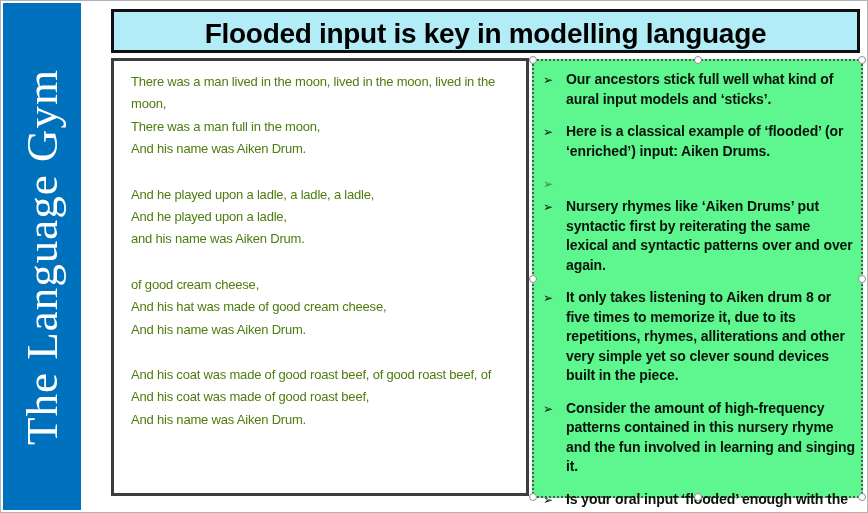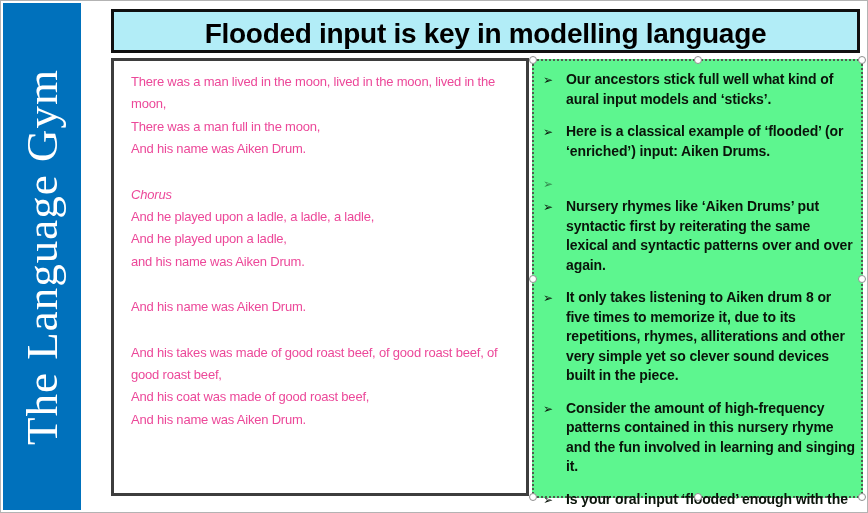--- a/index.html
+++ b/index.html
@@ -15,21 +15,21 @@
 
   
   .title-box { position:absolute; left:110px; top:8px; width:749px; height:44px;
     background:#B2EDF7; border:3px solid #101010; box-sizing:border-box;
     display:flex; align-items:flex-end; justify-content:center; }
   .title-text { font-size:28px; font-weight:bold; color:#000; letter-spacing:-0.3px; }
 
   
   .lyrics-panel { position:absolute; left:110px; top:57px; width:418px; height:438px;
     box-sizing:border-box; background:#fff; border:3px solid #3d3d3d;
-    padding:10px 4px 0 17px; font-size:13px; line-height:22.4px; color:#ec4899;
+    padding:10px 4px 0 17px; font-size:13px; line-height:22.4px; color:#4d7c0f;
     letter-spacing:-0.2px; }
   .stanza { margin:0 0 23px 0; }
   .lyric-line { white-space:nowrap; }
   .chorus { font-style:italic; }
 
   
   .notes-panel { position:absolute; left:531px; top:58px; width:331px; height:439px;
     box-sizing:border-box; background:#5DF68F; border:2px dotted #4e5e4e;
     padding:9px 5px 0 9px; }
   .bullet { display:flex; margin-bottom:13px; font-weight:bold; font-size:14px;
@@ -58,31 +58,31 @@
   </div>
 
   <div class="lyrics-panel">
     <div class="stanza">
       <div class="lyric-line">There was a man lived in the moon, lived in the moon, lived in the</div>
       <div class="lyric-line">moon,</div>
       <div class="lyric-line">There was a man full in the moon,</div>
       <div class="lyric-line">And his name was Aiken Drum.</div>
     </div>
     <div class="stanza">
-      <div class="lyric-line chorus">Chorus</div>
       <div class="lyric-line">And he played upon a ladle, a ladle, a ladle,</div>
       <div class="lyric-line">And he played upon a ladle,</div>
       <div class="lyric-line">and his name was Aiken Drum.</div>
     </div>
     <div class="stanza">
+      <div class="lyric-line">of good cream cheese,</div>
+      <div class="lyric-line">And his hat was made of good cream cheese,</div>
       <div class="lyric-line">And his name was Aiken Drum.</div>
     </div>
     <div class="stanza">
-      <div class="lyric-line">And his takes was made of good roast beef, of good roast beef, of</div>
-      <div class="lyric-line">good roast beef,</div>
+      <div class="lyric-line">And his coat was made of good roast beef, of good roast beef, of</div>
       <div class="lyric-line">And his coat was made of good roast beef,</div>
       <div class="lyric-line">And his name was Aiken Drum.</div>
     </div>
   </div>
 
   <div class="notes-panel">
     <span class="handle h-tl"></span>
     <span class="handle h-tc"></span>
     <span class="handle h-tr"></span>
     <span class="handle h-ml"></span>

